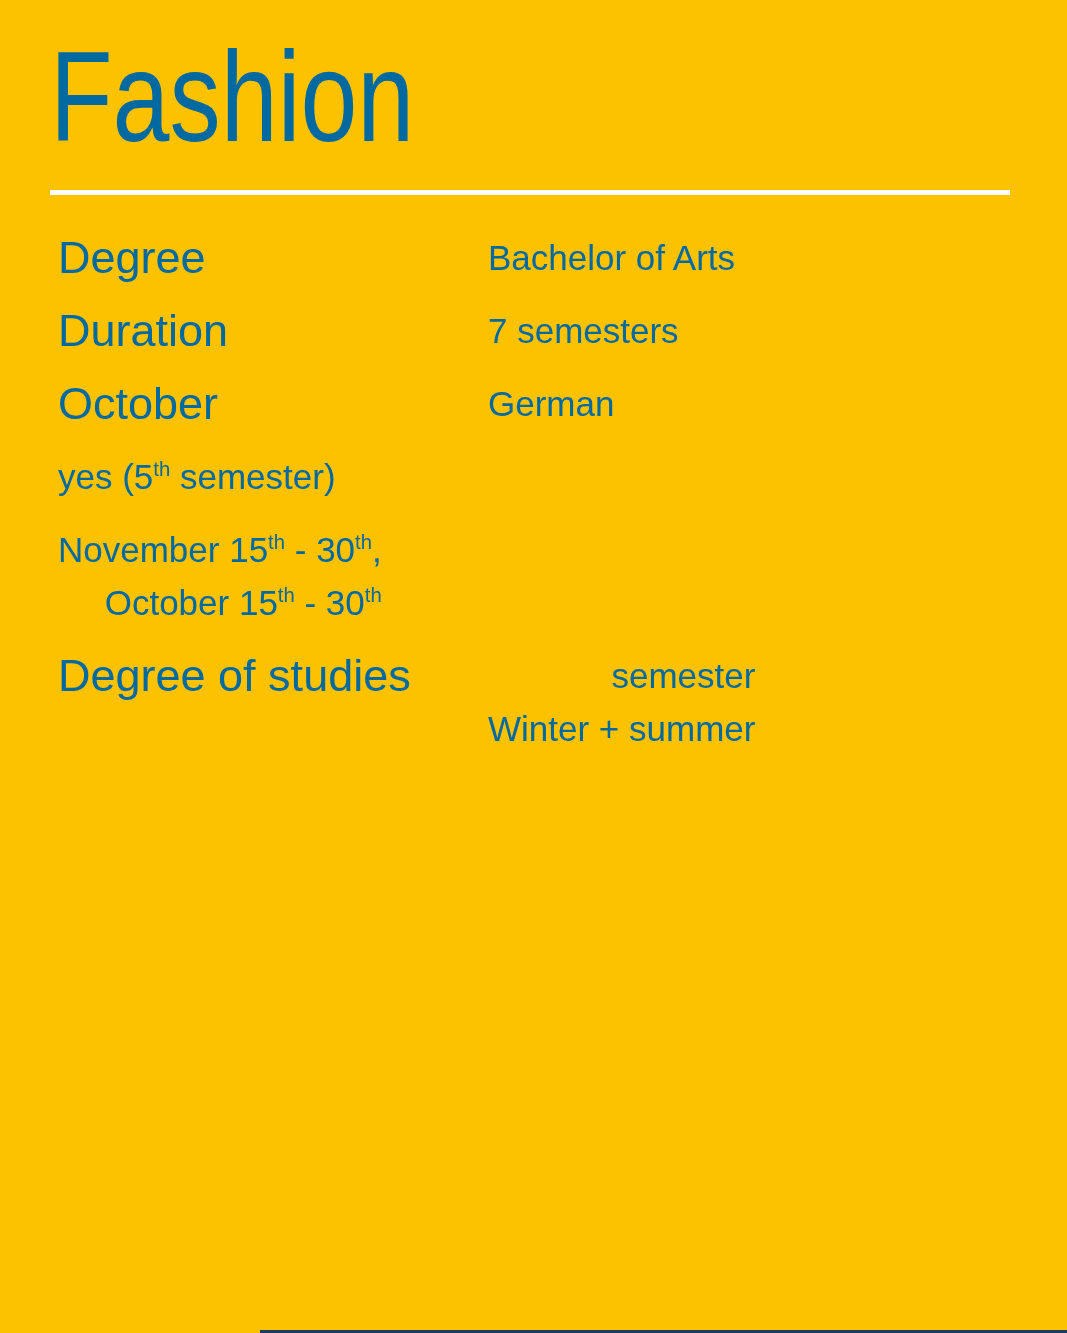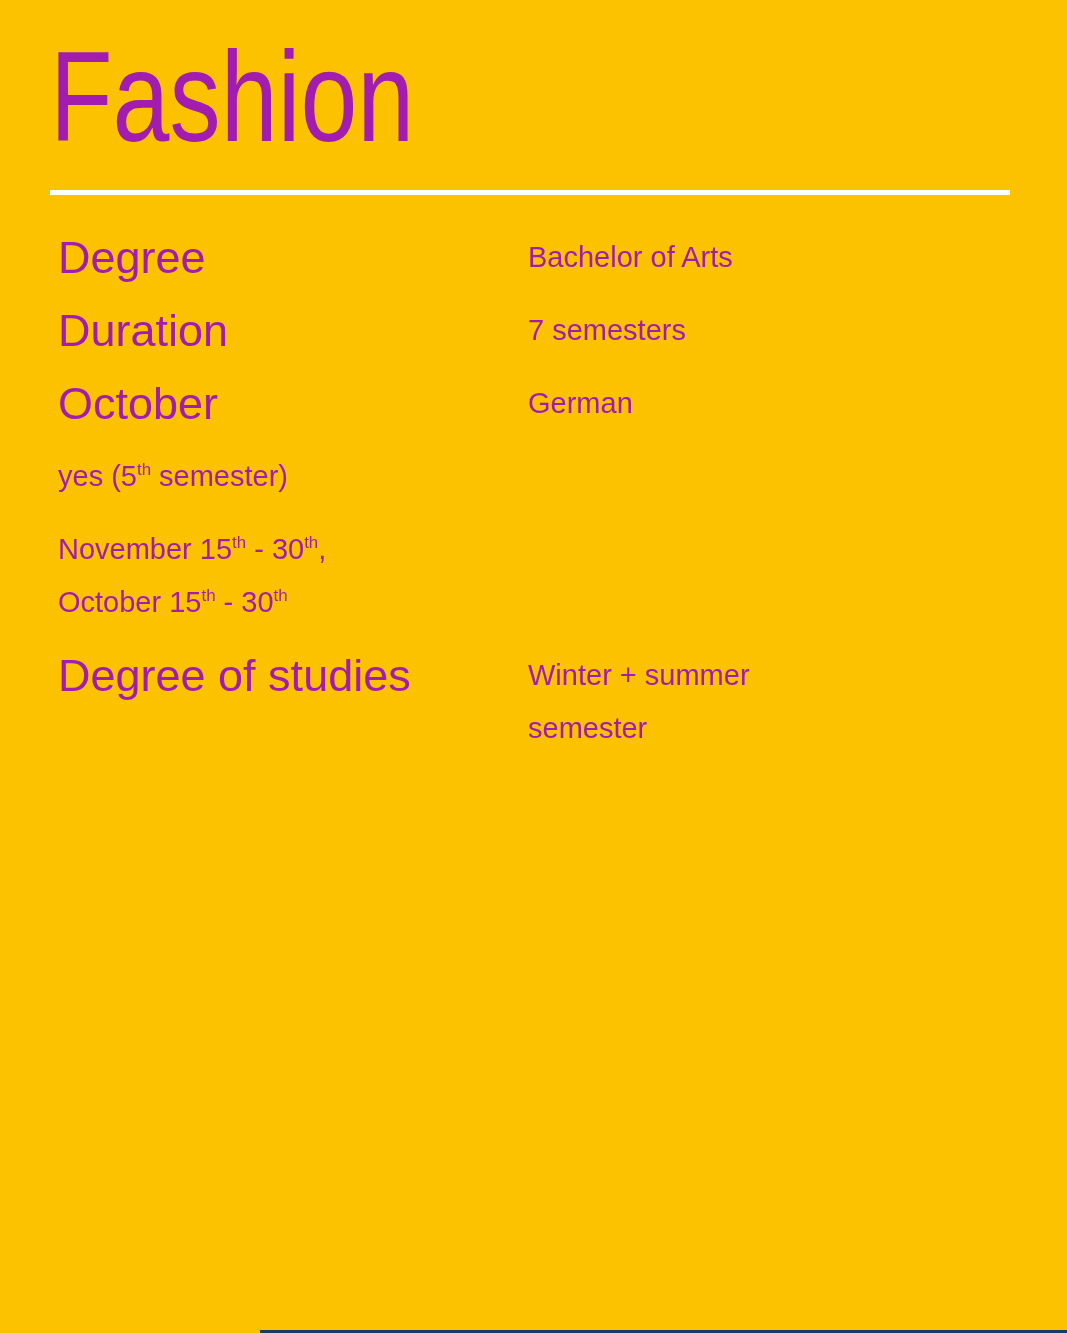--- a/index.html
+++ b/index.html
@@ -21,47 +21,47 @@
     transform-origin: left center;
     white-space: nowrap;
   }
   .separator {
     margin: 16px 0 0 50px;
     width: 960px;
     height: 5px;
     background: #ffffff;
   }
   .info-table { margin: 36px 0 0 58px; }
-  .row { display: flex; margin-bottom: 20px; gap: 40px; }
+  .row { display: flex; margin-bottom: 20px; }
   .label {
     flex: 0 0 430px;
     box-sizing: border-box;
     padding-right: 40px;
     font-size: 45px;
     line-height: 53px;
   }
-  .value { font-size: 29px; line-height: 53px; }
+  .value { font-size: 35px; line-height: 53px; text-align: right; }
   .vline { white-space: nowrap; }
   sup.sp {
     font-size: 0.58em;
     line-height: 0;
     vertical-align: super;
   }
   .bottom-edge-line {
     position: absolute;
     bottom: 0;
     left: 260px;
     right: 0;
     height: 3px;
   }
 </style>
 </head>
 <body>
 
-<div class="card" style="background: rgb(252, 194, 0); color: #a21caf;">
+<div class="card" style="background: rgb(252, 194, 0); color: #0369a1;">
   <h1 class="title">Fashion</h1>
   <div class="separator" style="background: rgb(255, 255, 255);"></div>
   <div class="info-table">
       <div class="row">
         <div class="label">Degree</div>
         <div class="value">
           <div class="vline"><span>Bachelor of Arts</span></div>
         </div>
       </div>
       <div class="row">
@@ -83,19 +83,19 @@
       </div>
       <div class="row">
         <div class="value">
           <div class="vline"><span>November 15</span><sup class="sp">th</sup><span> - 30</span><sup class="sp">th</sup><span>,</span></div>
           <div class="vline"><span>October 15</span><sup class="sp">th</sup><span> - 30</span><sup class="sp">th</sup></div>
         </div>
       </div>
       <div class="row">
         <div class="label">Degree of studies</div>
         <div class="value">
+          <div class="vline"><span>semester</span></div>
           <div class="vline"><span>Winter + summer</span></div>
-          <div class="vline"><span>semester</span></div>
         </div>
       </div>
     </div>
   <div class="bottom-edge-line" style="background: rgb(28, 58, 99);"></div>
 </div>
 
 </body></html>

